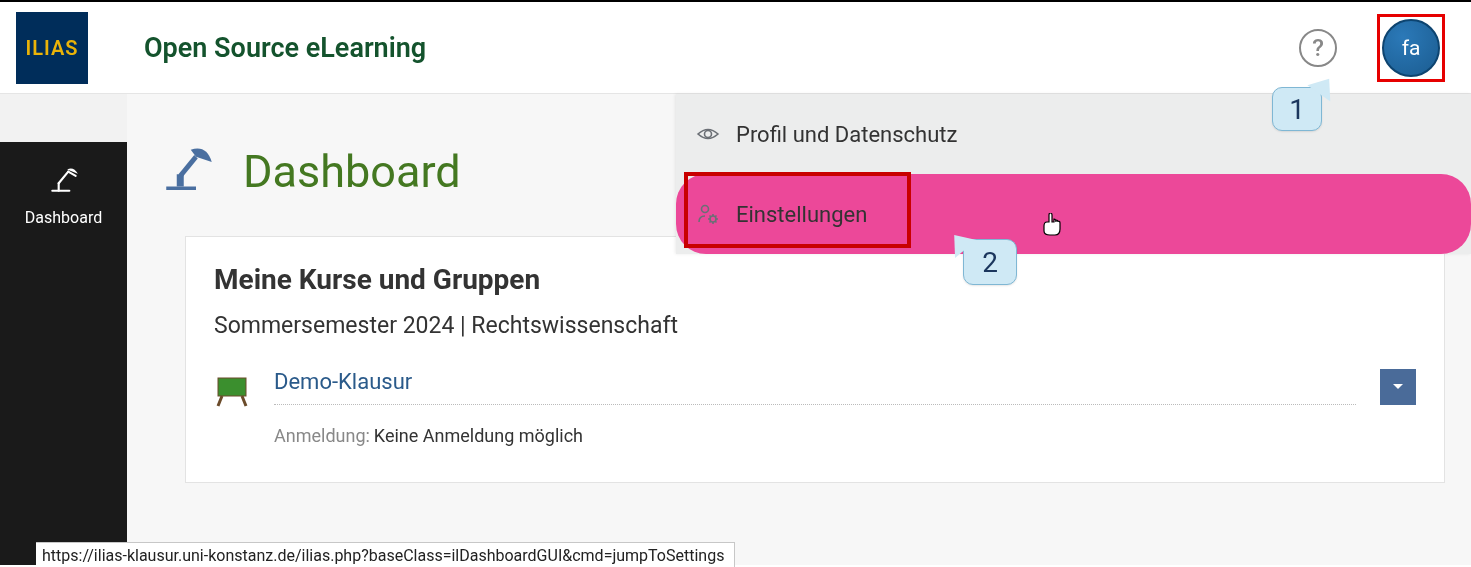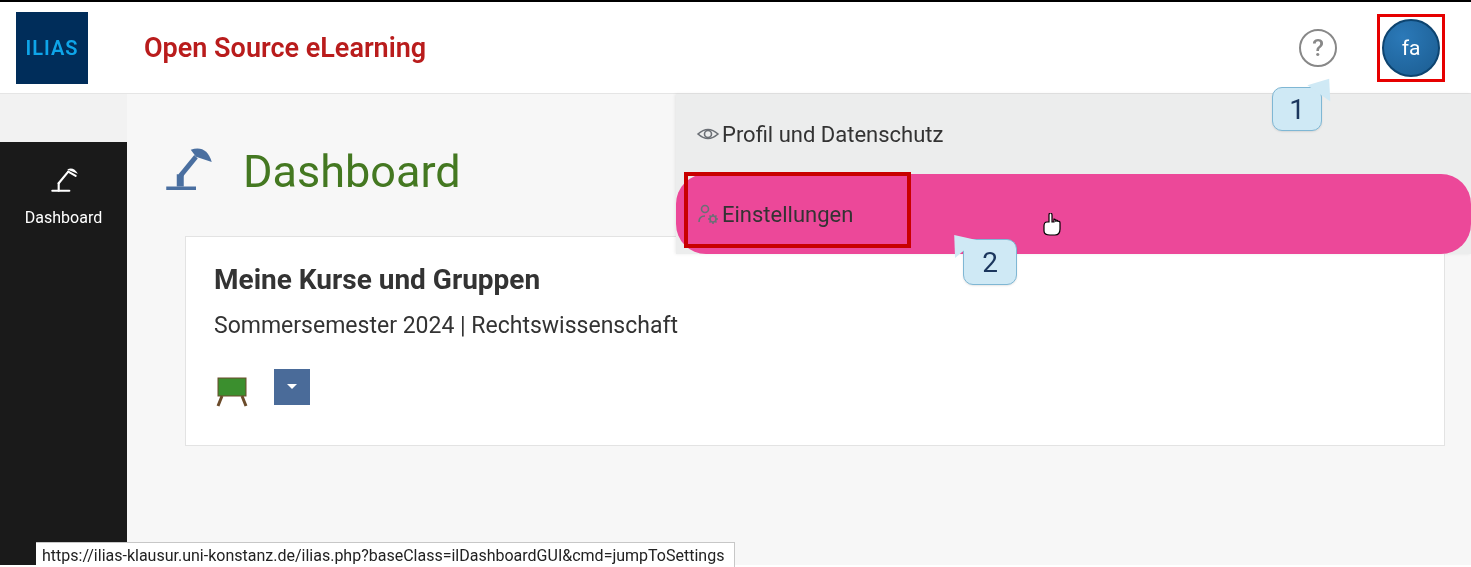--- a/index.html
+++ b/index.html
@@ -23,29 +23,29 @@
       border-bottom: 1px solid #e5e5e5;
       position: relative;
     }
     .logo-box {
       width: 72px;
       height: 72px;
       background: #002d5a;
       display: flex;
       align-items: center;
       justify-content: center;
-      color: #0ea5e9;
+      color: #eab308;
       font-weight: 600;
       font-size: 20px;
       letter-spacing: 1px;
     }
     .header-title {
       font-size: 27px;
       font-weight: 600;
-      color: #b91c1c;
+      color: #14532d;
       margin-left: 56px;
     }
     .header-right {
       position: absolute;
       right: 26px;
       top: 50%;
       transform: translateY(-50%);
       display: flex;
       align-items: center;
       gap: 40px;
@@ -187,20 +187,21 @@
       top: 0;
       right: 0;
       width: 795px;
       background: #eceded;
       box-shadow: -1px 0 3px rgba(0,0,0,.08);
     }
     .dropdown-item {
       height: 80px;
       display: flex;
       align-items: center;
+      gap: 14px;
       padding-left: 20px;
       font-size: 22px;
       color: #333;
       cursor: pointer;
     }
     .dropdown-item.hovered { background: #ec4899; border-radius: 30px; }
     .dropdown-icon { width: 26px; color: #6b6f75; display: flex; }
     .dropdown-icon svg { width: 24px; height: 24px; }
 
     .highlight-box-2 {
@@ -318,20 +319,26 @@
         <div class="card-sub">Sommersemester 2024 | Rechtswissenschaft</div>
 
         <div class="course-row">
           <div class="course-icon">
             <svg viewBox="0 0 36 36">
               <rect x="4" y="5" width="28" height="18" fill="#3b8f2e" stroke="#6b4b2a" stroke-width="1"></rect>
               <path d="M8 23 L4 33" stroke="#6b4b2a" stroke-width="3"></path>
               <path d="M28 23 L32 33" stroke="#6b4b2a" stroke-width="3"></path>
             </svg>
           </div>
+          <div class="course-info">
+            <span class="course-link">Demo-Klausur</span>
+            <hr class="course-divider">
+            <span class="course-meta-label">Anmeldung:</span>
+            <span class="course-meta-value">Keine Anmeldung möglich</span>
+          </div>
           <div class="course-action">
             <svg viewBox="0 0 12 8">
                 <path d="M1 1 L6 6 L11 1 Z"></path>
               </svg>
           </div>
         </div>
       </div>
     </div>
 
     <div class="dropdown">

